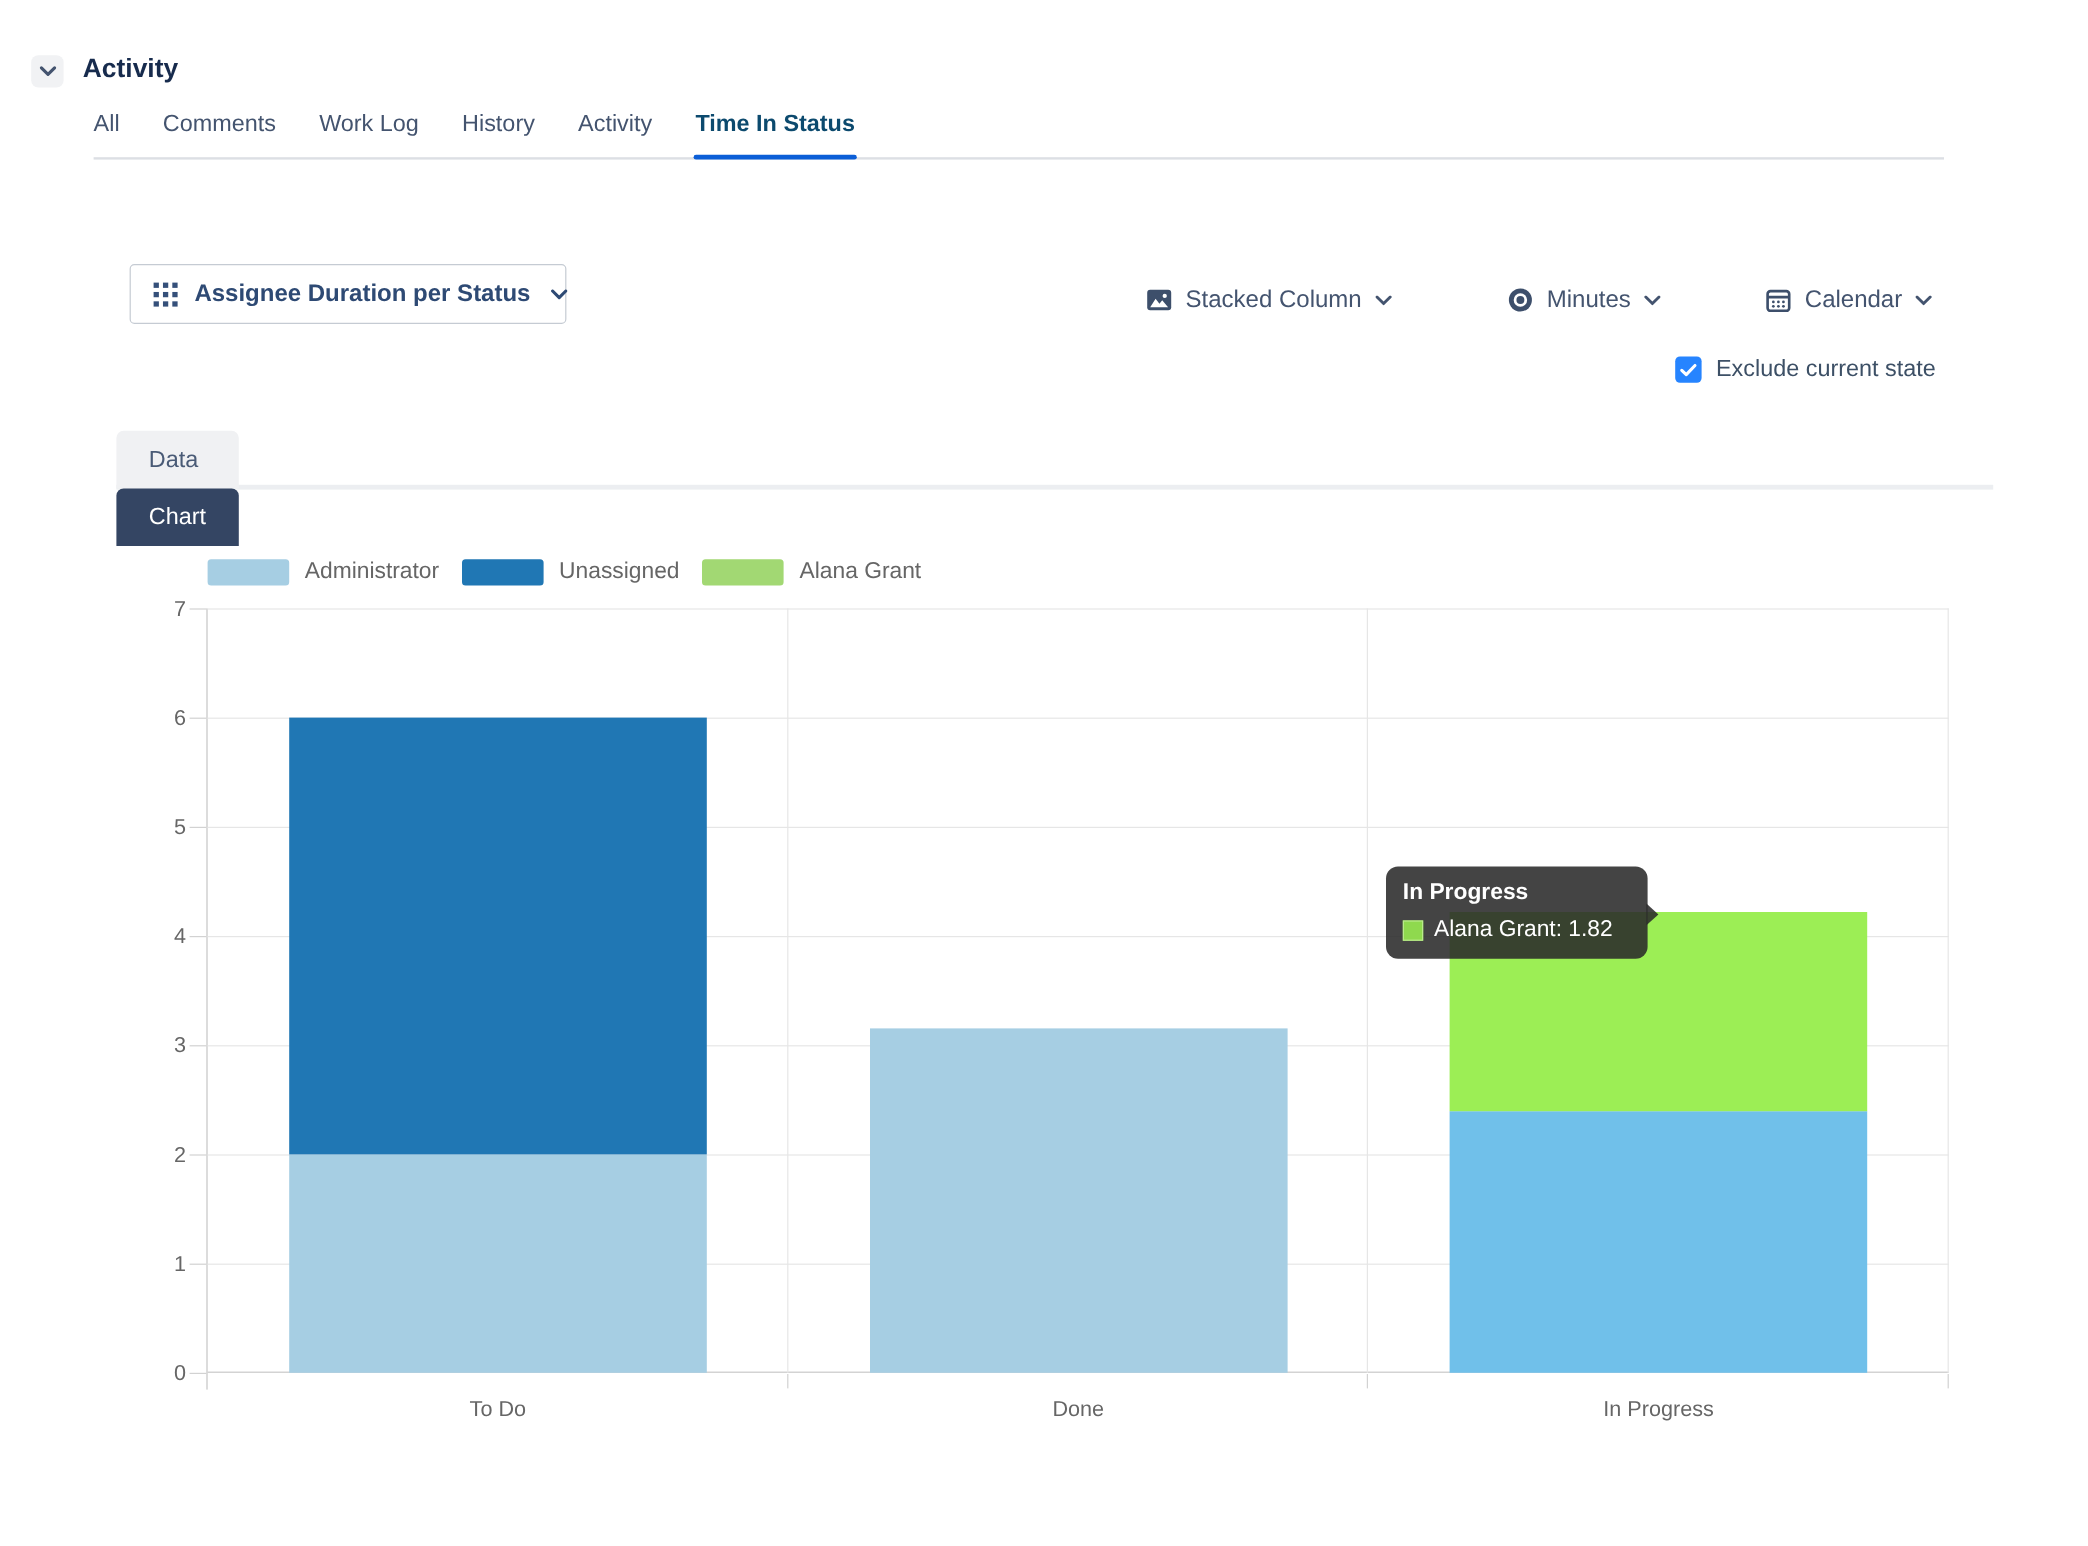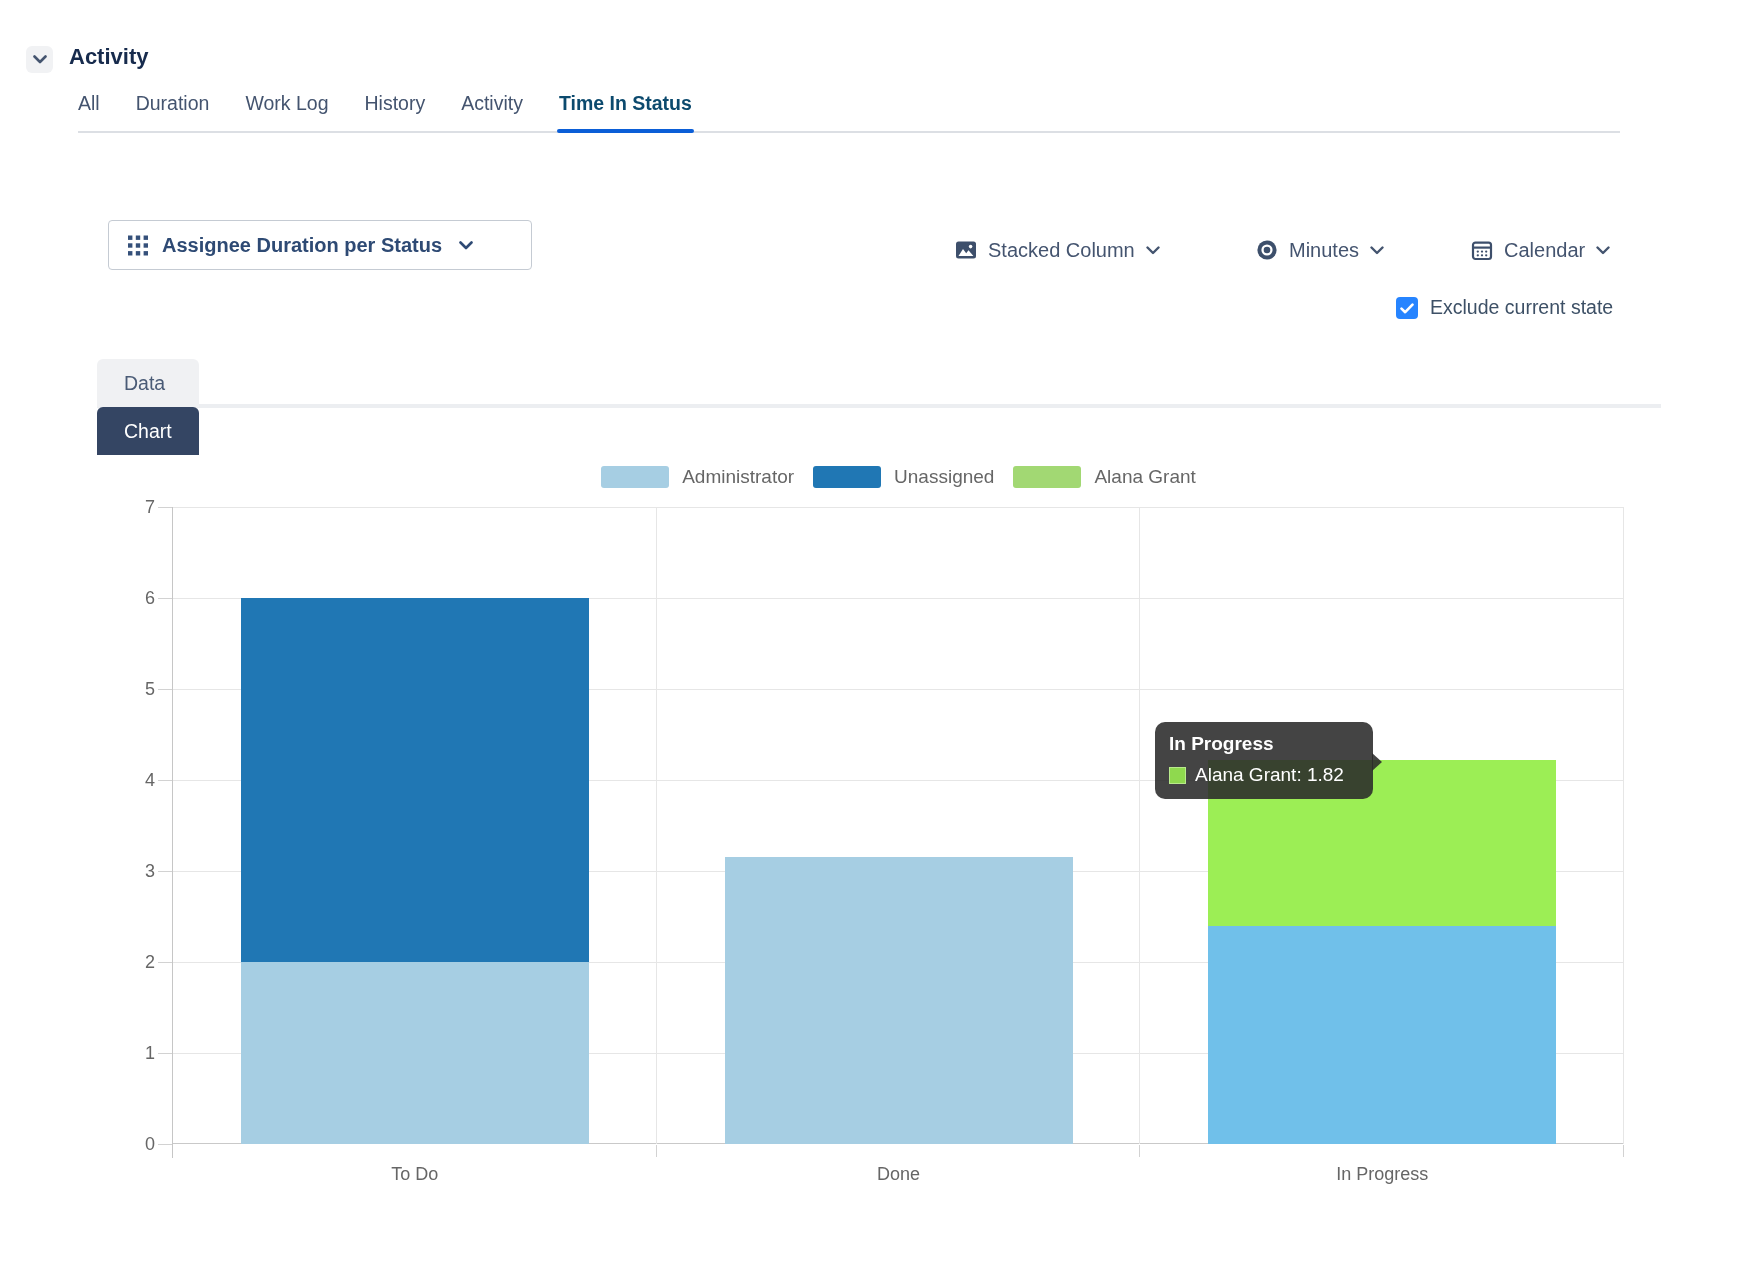--- a/index.html
+++ b/index.html
@@ -16,21 +16,21 @@
 
   
   .tabs { position: absolute; left: 78px; top: 92px; width: 1542px; display: flex; gap: 36px;
     padding-bottom: 16px; border-bottom: 2px solid #dcdfe4; }
   .tab { font-size: 19.5px; color: #44546f; cursor: pointer; position: relative; white-space: nowrap; }
   .tab.active { color: #0c4a6e; font-weight: 600; }
   .tab.active::after { content: ""; position: absolute; left: -2px; right: -2px; bottom: -18px;
     height: 4px; background: #0b5ed7; border-radius: 2px; }
 
   
-  .report-select { position: absolute; left: 108px; top: 220px; width: 424px; height: 50px;
+  .report-select { position: absolute; left: 108px; top: 220px; width: 364px; height: 50px;
     border: 1px solid #c5cbd3; border-radius: 4px; background: #fff; display: flex;
     align-items: center; gap: 13px; padding: 0 18px; cursor: pointer; }
   .report-select .label { font-size: 20px; font-weight: 700; color: #2e4a74; white-space: nowrap; }
   .report-select .chev { margin-left: 4px; display: flex; }
 
   
   .ctrl { position: absolute; top: 228px; height: 44px; display: flex; align-items: center;
     gap: 11px; cursor: pointer; color: #44546f; font-size: 20px; white-space: nowrap; }
   #ctrl-stacked { left: 955px; }
   #ctrl-unit { left: 1256px; }
@@ -46,21 +46,21 @@
   
   .view-tabs { position: absolute; left: 97px; top: 359px; display: flex; z-index: 2; flex-direction: column; }
   .view-tab { height: 48px; padding: 0 27px; display: flex; align-items: center; font-size: 19.5px;
     border-radius: 6px 6px 0 0; cursor: pointer; white-space: nowrap; }
   .view-tab.data { background: #f0f1f3; color: #4a5b76; }
   .view-tab.chart { background: #344563; color: #fff; font-weight: 500; }
   .divider { position: absolute; left: 97px; top: 404px; width: 1564px; height: 4px; background: #eceef1; }
 
   
   #legend { position: absolute; left: 173px; top: 466px; width: 1451px; display: flex;
-    justify-content: center; align-items: center; gap: 19px; }
+    align-items: center; gap: 19px; }
   .legend-item { display: flex; align-items: center; gap: 13px; cursor: pointer; }
   .legend-swatch { width: 68px; height: 22px; border-radius: 3px; }
   .legend-label { font-size: 19px; color: #666; white-space: nowrap; }
 
   
   #plot { position: absolute; left: 173px; top: 507px; width: 1451px; height: 637px; }
   .hgrid { position: absolute; left: 0; width: 100%; height: 1px; background: #e6e6e6; }
   .vgrid { position: absolute; top: 0; height: 100%; width: 1px; background: #e6e6e6; }
   .axis-y { position: absolute; left: -1px; top: 0; width: 1px; height: 651px; background: #c6c6c6; }
   .axis-x { position: absolute; left: 0; bottom: 0; width: 100%; height: 1px; background: #c9c9c9; }
@@ -92,21 +92,21 @@
     <span style="display:flex;">
       <svg width="14" height="9" viewBox="0 0 14 9">
           <path d="M1.5 1.5 L7 7 L12.5 1.5" fill="none" stroke="#44546f" stroke-width="2.6" stroke-linecap="round" stroke-linejoin="round"></path>
         </svg>
     </span>
   </button>
   <h2 class="activity-title">Activity</h2>
 
   <nav class="tabs" id="activity-tabs">
       <div class="tab">All</div>
-      <div class="tab">Duration</div>
+      <div class="tab">Comments</div>
       <div class="tab">Work Log</div>
       <div class="tab">History</div>
       <div class="tab">Activity</div>
       <div class="tab active">Time In Status</div>
     </nav>
 
   <div class="report-select">
     <span style="display:flex;">
       <svg width="22" height="22" viewBox="0 0 22 22">
           <g fill="#35507a">

